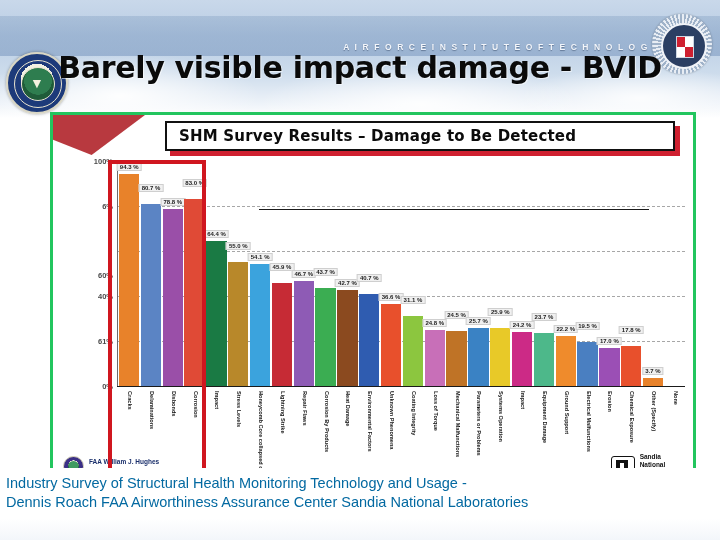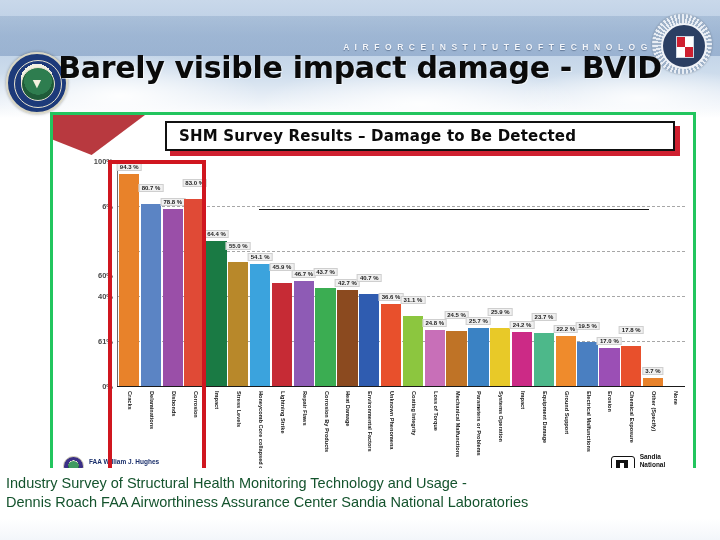--- a/index.html
+++ b/index.html
@@ -198,21 +198,21 @@
     content:"";position:absolute;left:12px;top:3px;width:4px;height:9px;background:#111;
   }
   .sandia-logo .bridge{
     position:absolute;left:4px;top:3px;width:12px;height:3px;background:#111;
   }
   .sandia-logo .txt{font-size:6.5px;font-weight:bold;color:#111;line-height:1.25;}
 
   
   .caption{
     position:absolute;left:6px;top:474px;width:712px;
-    font-size:14.5px;color:#14532d;line-height:1.32;
+    font-size:14.5px;color:#0369a1;line-height:1.32;
     font-family:"Liberation Sans",sans-serif;
     z-index:60;
   }
   .caption div{background:#ffffff;display:inline-block;}
   .footer-fill{
     position:absolute;left:0;top:468px;width:720px;height:72px;
     background:linear-gradient(180deg,#ffffff 0 70%, #f3f6fa 100%);
     z-index:50;
   }
 </style>

